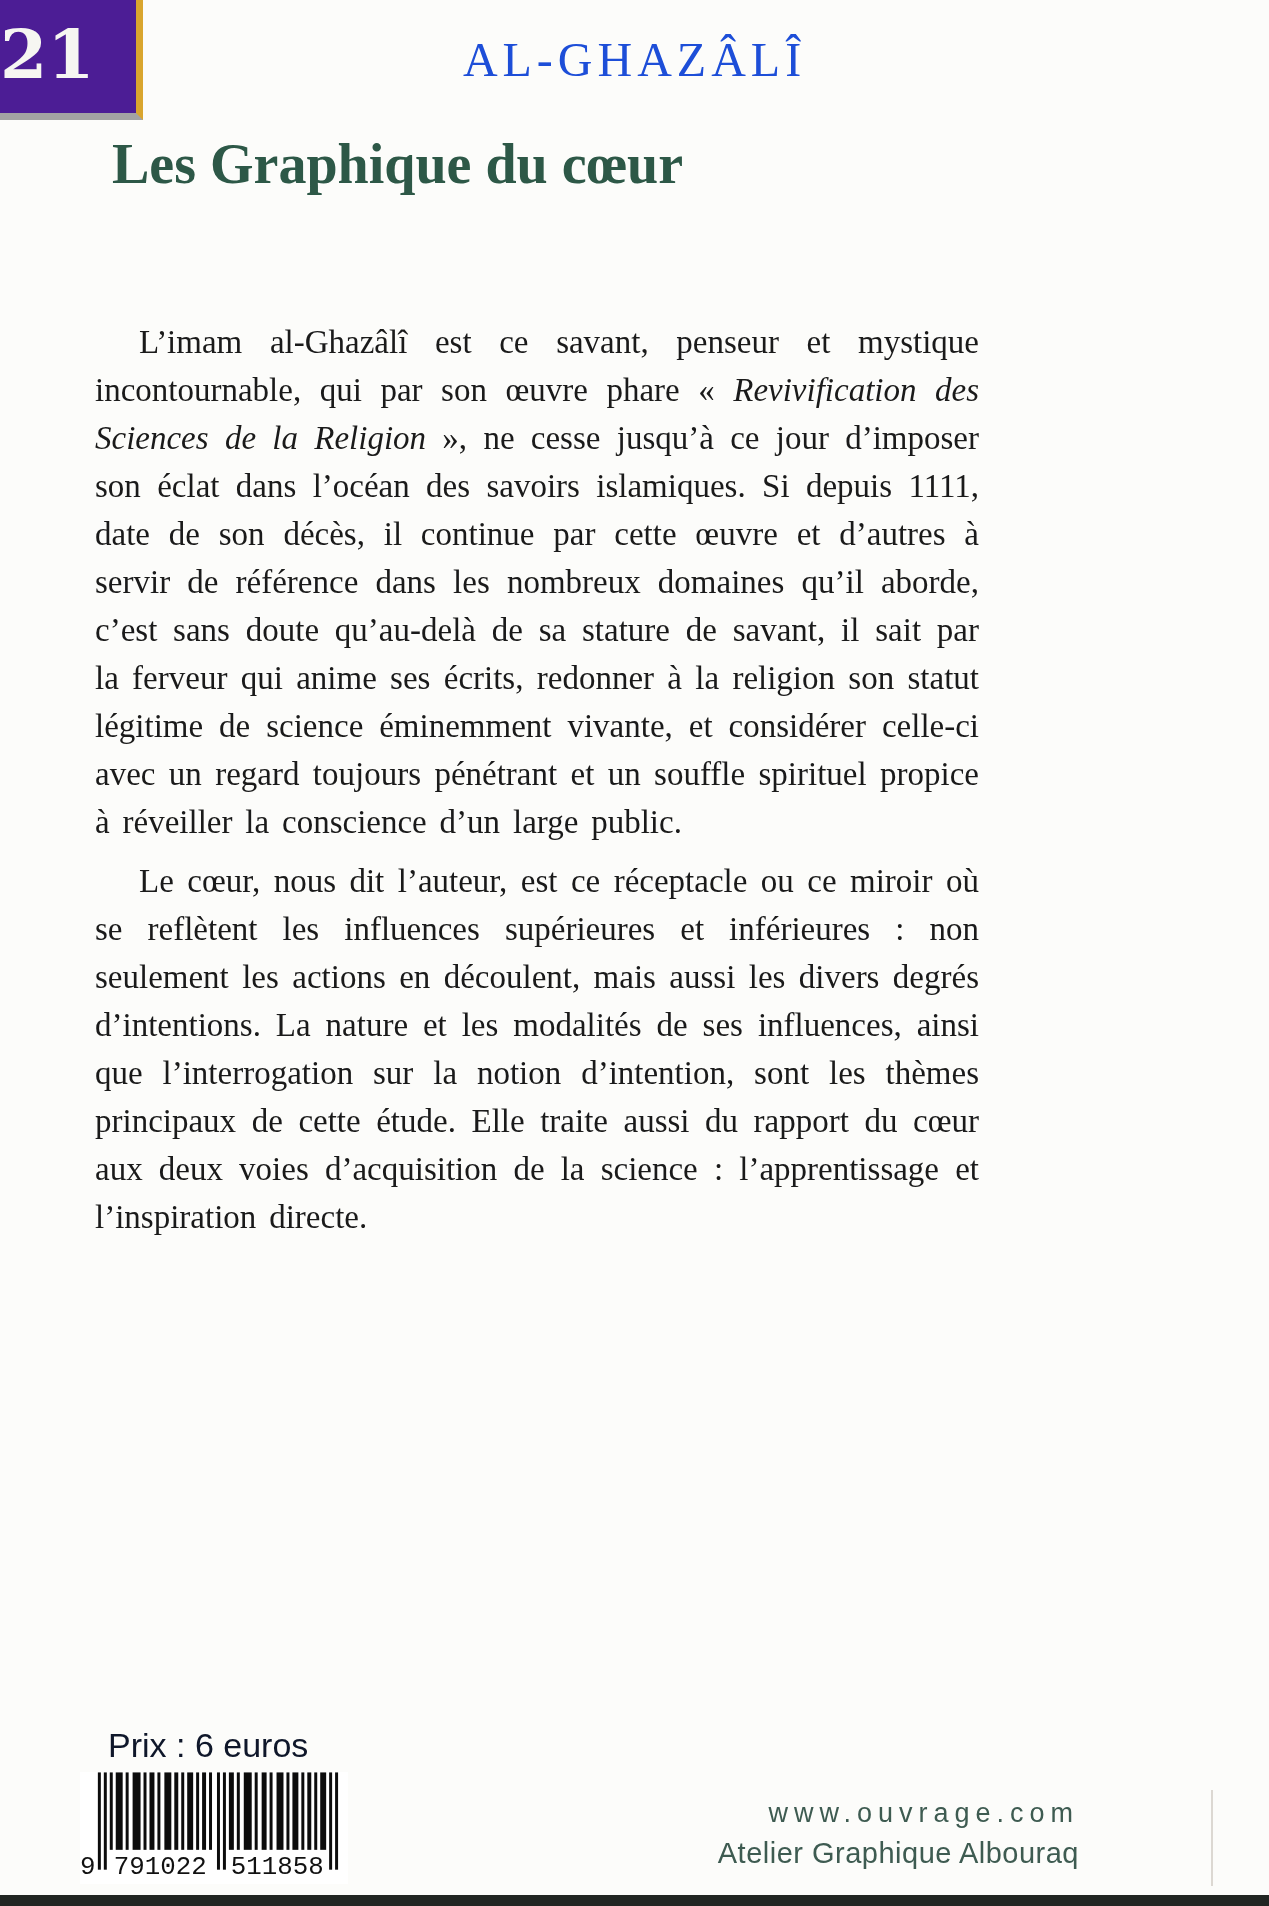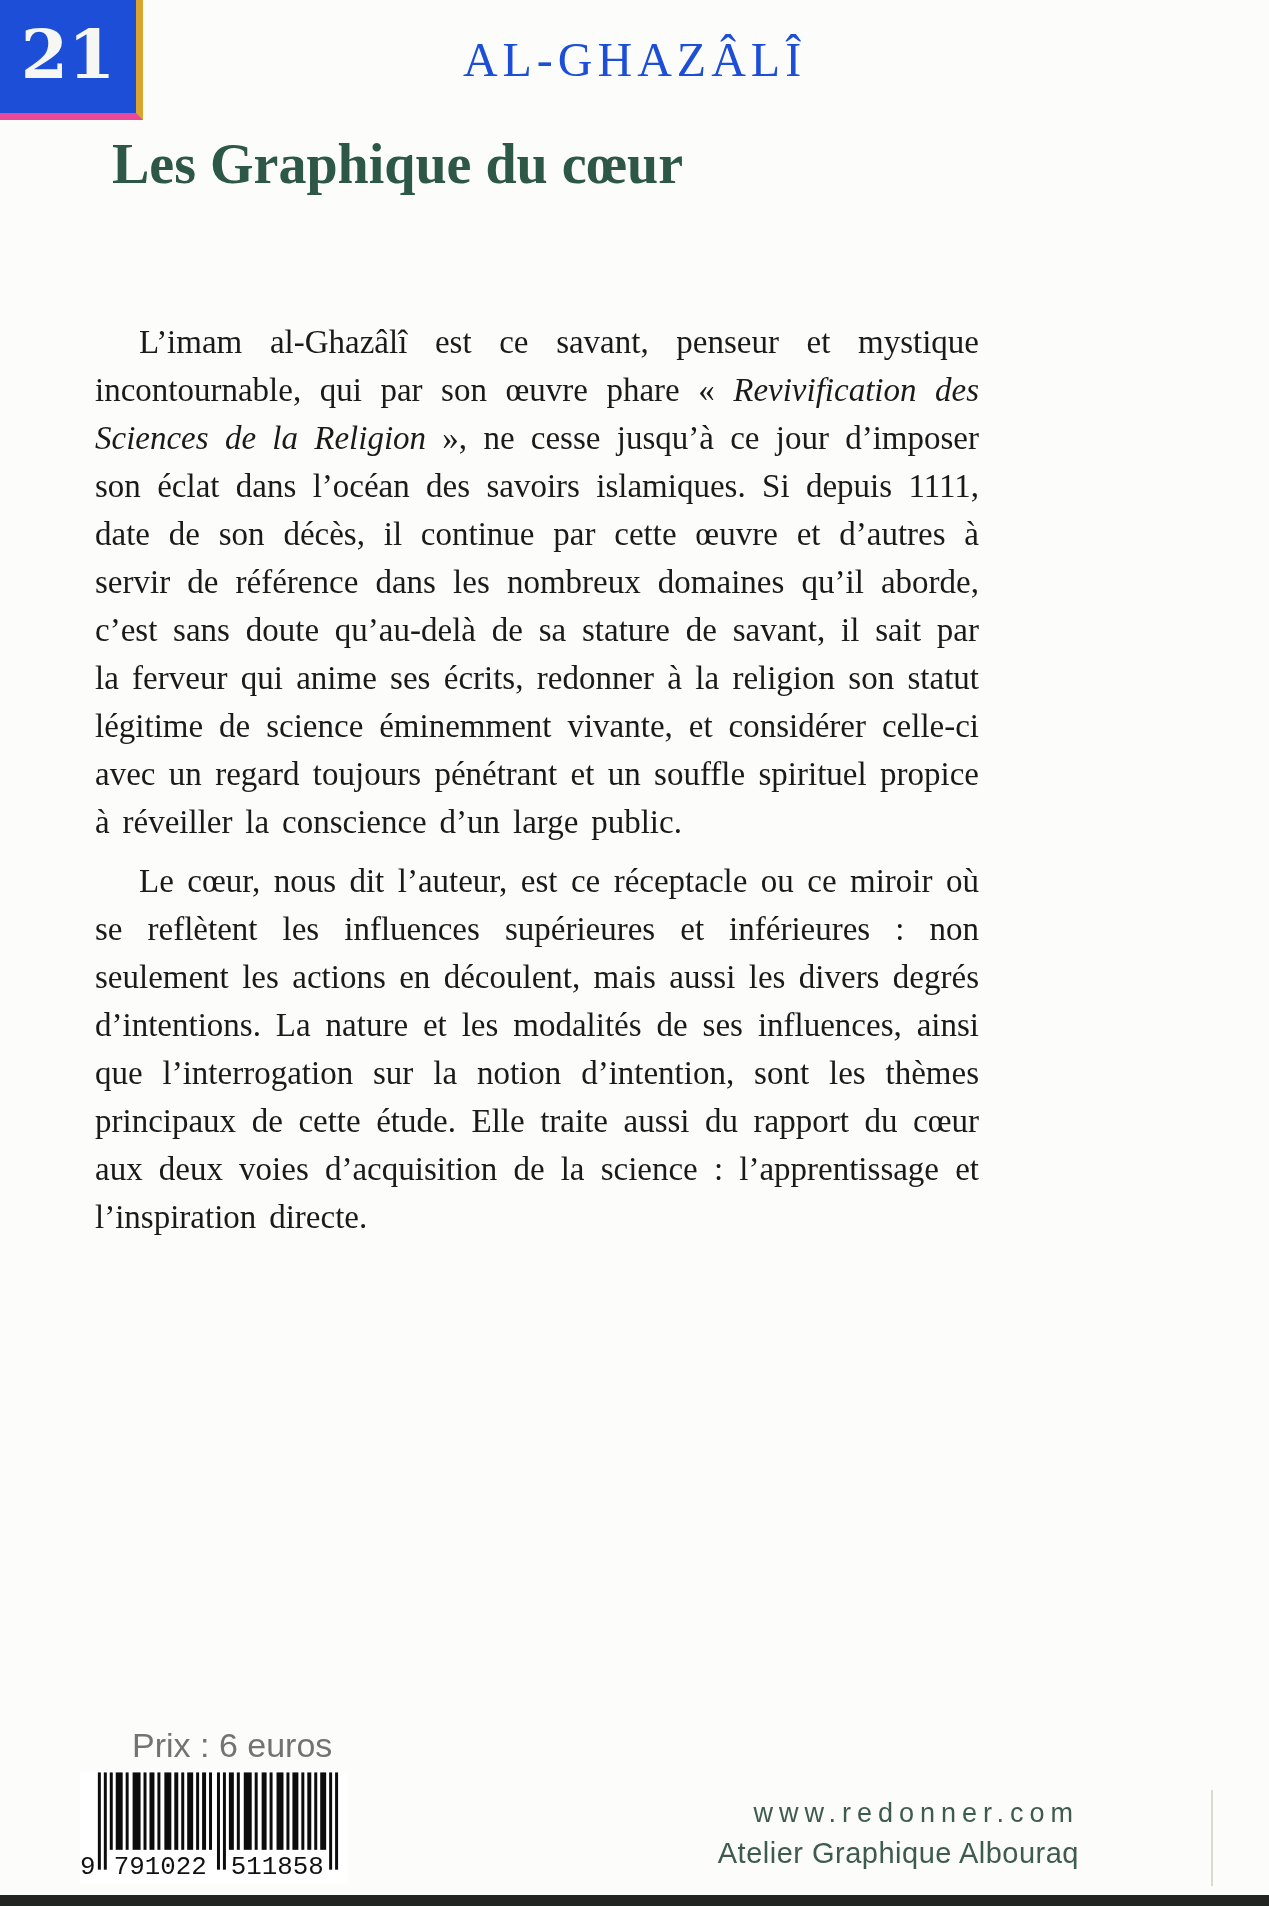--- a/index.html
+++ b/index.html
@@ -13,26 +13,26 @@
     overflow: hidden;
     font-family: "Liberation Serif", serif;
     color: #1a1a1a;
   }
 
   
   .badge {
     position: absolute;
     left: 0; top: 0;
     width: 143px; height: 120px;
-    background: #1d4ed8;
+    background: #4c1d95;
     border-right: 7px solid #d9a52e;
-    border-bottom: 7px solid #ec4899;
+    border-bottom: 7px solid #a3a3a3;
     display: flex;
     align-items: center;
-    justify-content: center;
+    justify-content: flex-start;
   }
   .badge-number {
     font-family: "DejaVu Serif", serif;
     font-weight: bold;
     font-size: 68px;
     color: #f6f6f2;
     line-height: 1;
     padding-bottom: 6px;
   }
 
@@ -85,22 +85,21 @@
   .blurb p { text-indent: 44px; margin-bottom: 11px; }
   .blurb .italic { font-style: italic; }
 
   
   .price {
     position: absolute;
     left: 108px;
     top: 1726px;
     font-family: "Liberation Sans", sans-serif;
     font-size: 34px;
-    color: #737373;
-    margin-left: 24px;
+    color: #0f172a;
   }
   .barcode {
     position: absolute;
     left: 80px;
     top: 1772px;
     background: #ffffff;
   }
   .barcode svg { display: block; }
   .barcode text {
     font-family: "Liberation Mono", monospace;
@@ -202,20 +201,20 @@
       <rect x="251" y="0" width="3" height="98" fill="#0c0c0c"></rect>
       <rect x="257" y="0" width="3" height="98" fill="#0c0c0c"></rect>
 
       <text x="0" y="102">9</text>
       <text x="34" y="102">791022</text>
       <text x="152" y="102">511858</text>
     </svg>
   </div>
 
   <div class="footer-right">
-    <div class="footer-website">www.redonner.com</div>
+    <div class="footer-website">www.ouvrage.com</div>
     <div class="footer-studio">Atelier Graphique Albouraq</div>
   </div>
 
   <div class="scan-edge"></div>
   <div class="bottom-strip"></div>
 
 </div>
 
 </body></html>

